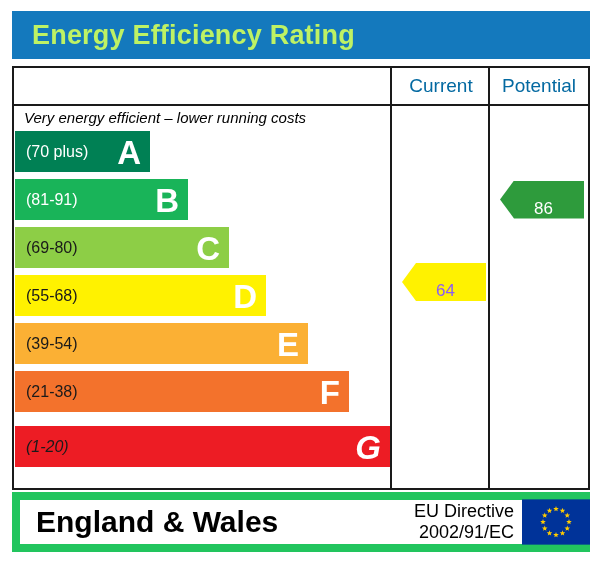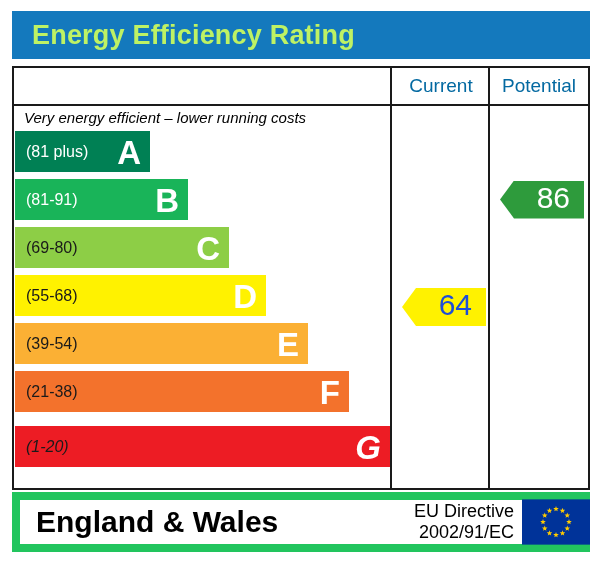--- a/index.html
+++ b/index.html
@@ -134,25 +134,25 @@
     line-height: 1;
   }
   .band.light .range  { color: #ffffff; }
   .band.dark  .range  { color: #1a1a1a; }
 
   
   .arrow {
     position: absolute;
     height: 38px;
     display: flex;
-    align-items: flex-start;
+    align-items: flex-end;
     justify-content: flex-end;
-    padding-right: 14px;
-    box-sizing: border-box;
-    font-size: 30px;
+    padding-right: 31px;
+    box-sizing: border-box;
+    font-size: 17px;
     clip-path: polygon(14px 0, 100% 0, 100% 100%, 14px 100%, 0 50%);
   }
   .arrow.current {
     left: 388px;
     width: 84px;
     background: #fff200;
     color: #1a1a1a;
   }
   .arrow.potential {
     left: 486px;
@@ -221,21 +221,21 @@
       <div class="col-head potential">Potential</div>
     </div>
 
     <div class="vdiv d1"></div>
     <div class="vdiv d2"></div>
 
     <div class="band-area">
       <div class="note top">Very energy efficient – lower running costs</div>
       <div id="bands-host">
           <div class="band light" style="top: 25px; width: 135px; background: rgb(0, 128, 84);">
-            <span class="range">(81 plus)</span>
+            <span class="range">(70 plus)</span>
             <span class="letter">A</span>
           </div>
           <div class="band light" style="top: 73px; width: 173px; background: rgb(25, 180, 89);">
             <span class="range">(81-91)</span>
             <span class="letter">B</span>
           </div>
           <div class="band dark" style="top: 121px; width: 214px; background: rgb(141, 206, 70);">
             <span class="range">(69-80)</span>
             <span class="letter">C</span>
           </div>
@@ -252,21 +252,21 @@
             <span class="letter">F</span>
           </div>
           <div class="band dark" style="top: 320px; width: 375px; background: rgb(237, 28, 36); font-style: italic;">
             <span class="range">(1-20)</span>
             <span class="letter">G</span>
           </div>
         </div>
     </div>
 
     <div id="arrows-host">
-        <div class="arrow current" style="top: 220px; background: rgb(255, 242, 0); color: #1d4ed8;">
+        <div class="arrow current" style="top: 195px; background: rgb(255, 242, 0); color: #8b5cf6;">
           <span>64</span>
         </div>
         <div class="arrow potential" style="top: 112.5px; background: rgb(46, 155, 60); color: rgb(255, 255, 255);">
           <span>86</span>
         </div>
       </div>
   </div>
 
   <div class="footer-frame">
     <div class="region">England &amp; Wales</div>

